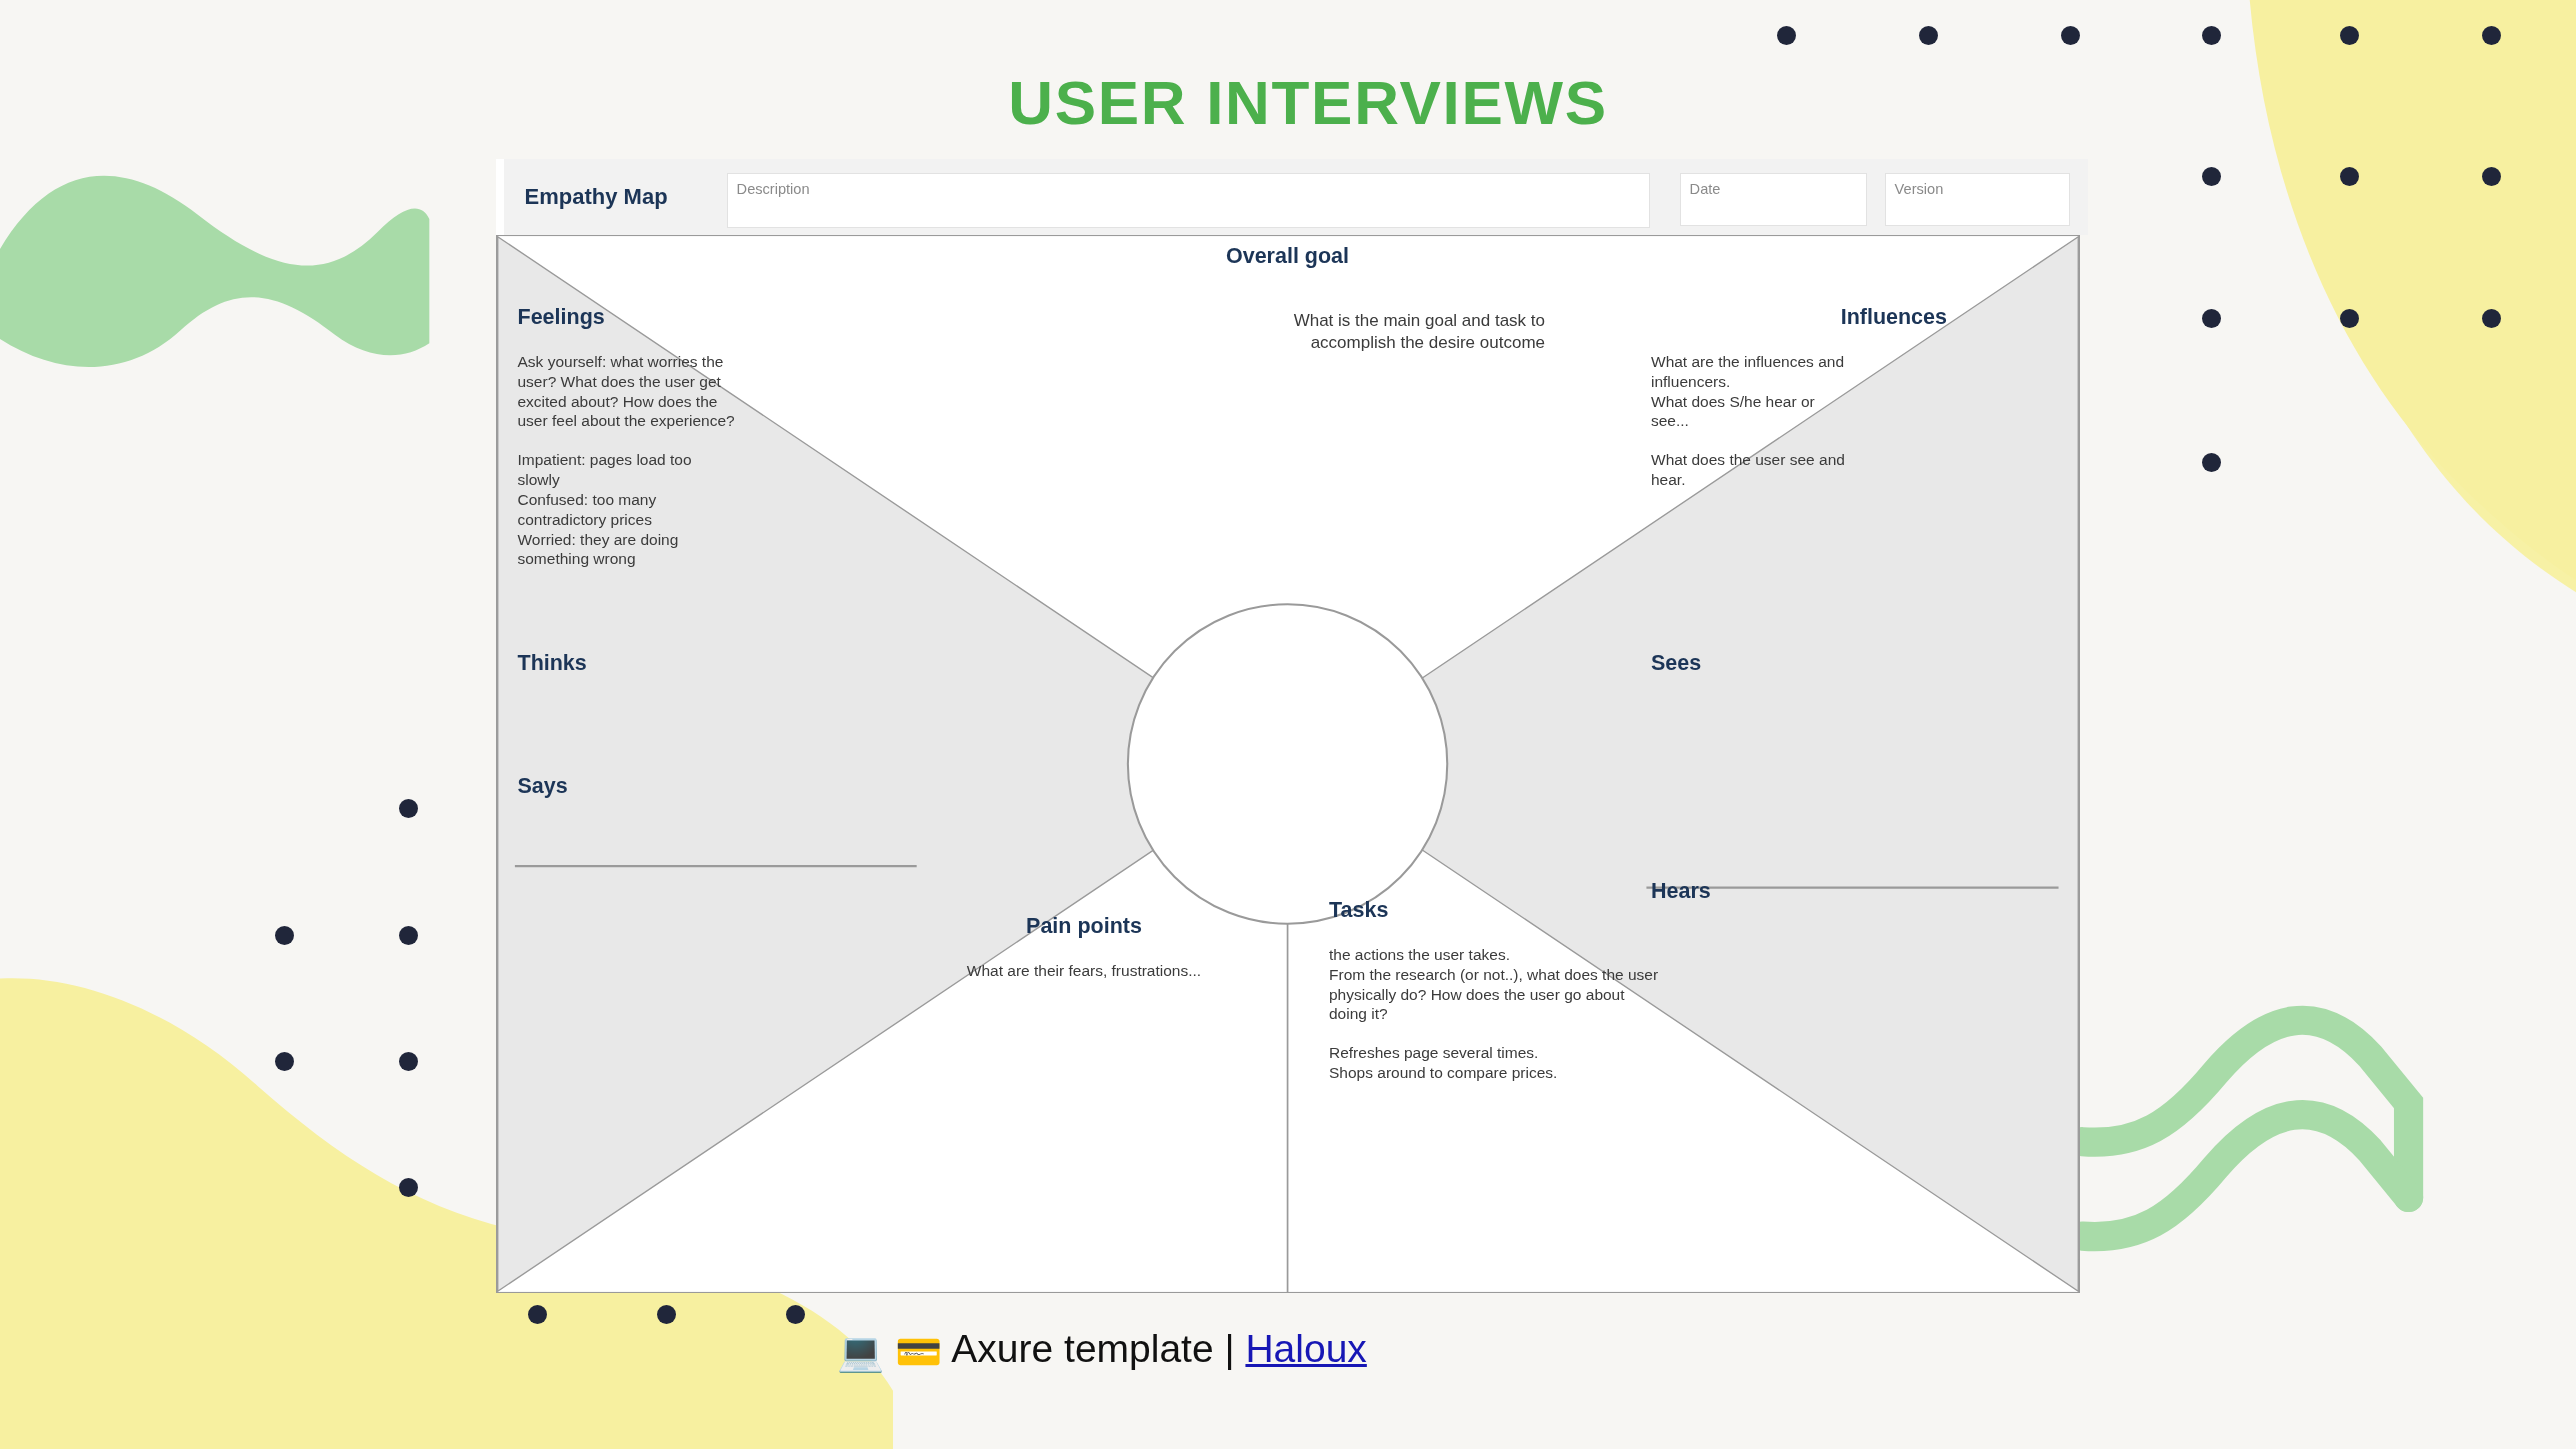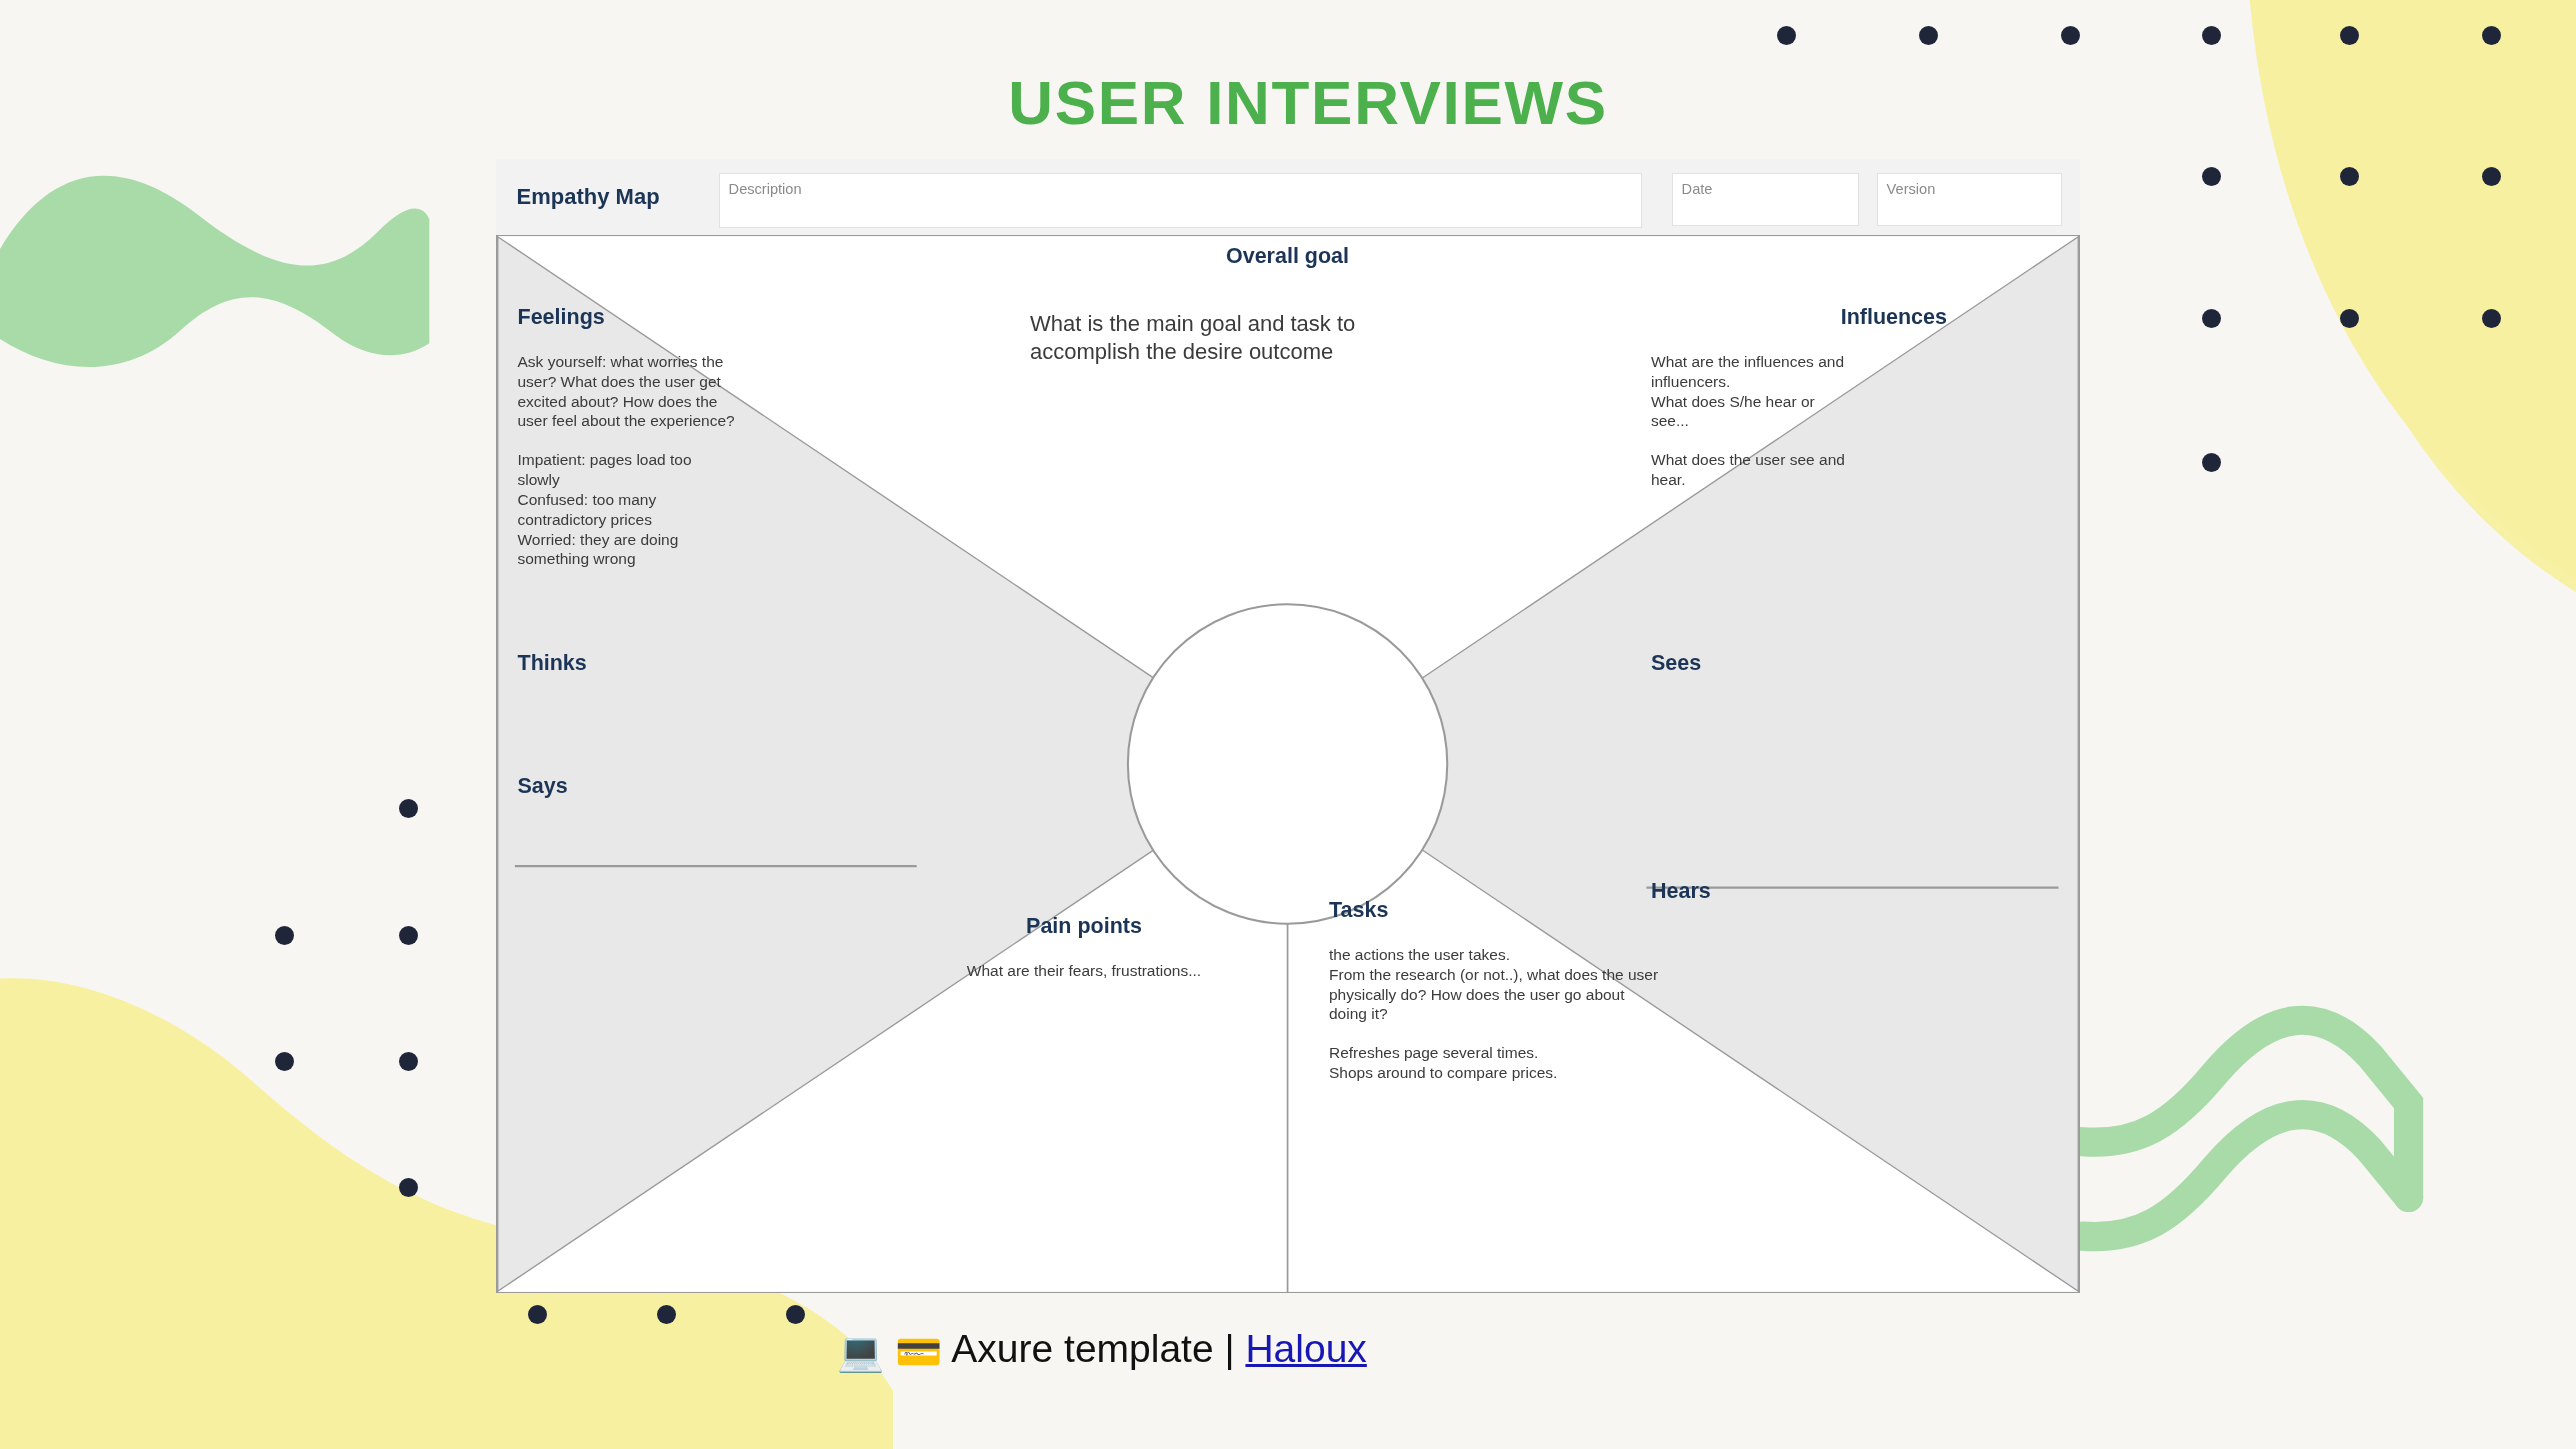--- a/index.html
+++ b/index.html
@@ -54,21 +54,21 @@
     left: 496px;
     top: 159px;
     width: 1584px;
     height: 1133px;
     background: #ffffff;
   }
 
   
   #card-header {
     position: absolute;
-    left: 0; top: 0;
+    left: 8px; top: 0;
     width: 1584px;
     height: 76px;
     background: #f2f2f2;
   }
   #empathy-map-label {
     position: absolute;
     left: 20.6px;
     top: 25px;
     font-size: 22px;
     font-weight: bold;
@@ -125,24 +125,24 @@
     margin-top: 22px;
   }
   .sec-body.gap { margin-top: 19px; }
   .center-title {
     font-size: 21.5px;
     font-weight: bold;
     color: #1c3557;
     text-align: center;
   }
   .center-body {
-    font-size: 22px;
+    font-size: 17px;
     line-height: 1.3;
     color: #3b3b3b;
-    text-align: left;
+    text-align: right;
     white-space: pre-line;
     margin-top: 41px;
   }
 
   
   #footer {
     position: absolute;
     left: 0;
     top: 1327px;
     width: 2204px;

